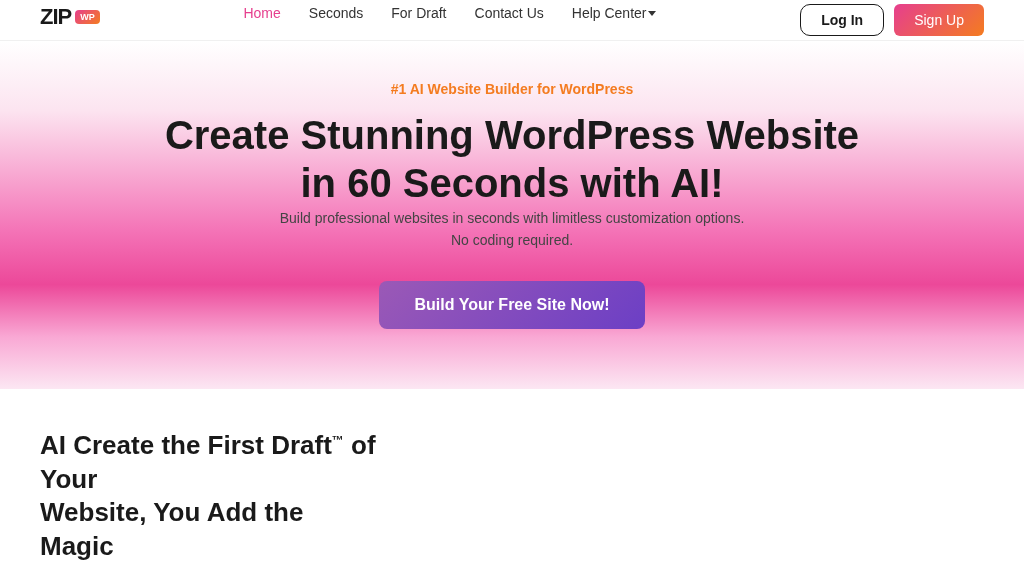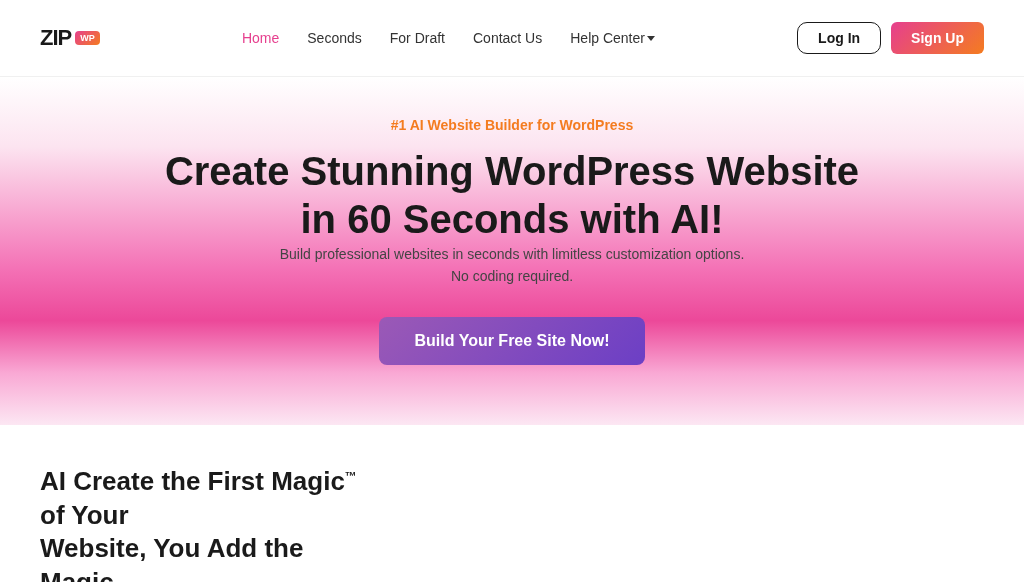--- a/index.html
+++ b/index.html
@@ -1,23 +1,23 @@
 <!DOCTYPE html>
 <html><head>
   <meta charset="utf-8">
   <style>
     * { margin: 0; padding: 0; box-sizing: border-box; }
     body { font-family: -apple-system, BlinkMacSystemFont, 'Segoe UI', sans-serif; background: #fff; width: 1024px; min-height: 582px; overflow-x: hidden; }
 
     
     .navbar {
       display: flex;
-      align-items: center;
+      align-items: flex-start;
       justify-content: space-between;
-      padding: 22px 40px;
+      padding: 4px 40px;
       background: #fff;
       border-bottom: 1px solid #f0f0f0;
     }
     .logo {
       display: flex;
       align-items: center;
       gap: 4px;
     }
     .logo-zip {
       font-size: 22px;
@@ -70,21 +70,21 @@
       font-weight: 600;
       cursor: pointer;
     }
     .btn-signup {
       background: linear-gradient(135deg, #e63f8e, #f47c20);
       color: #fff;
       border: none;
       padding: 8px 20px;
       border-radius: 6px;
       font-size: 14px;
-      font-weight: 700;
+      font-weight: 400;
       cursor: pointer;
     }
 
     
     .hero {
       background: linear-gradient(180deg, #ffffff 0%, #fce4f0 20%, #f472b6 55%, #ec4899 70%, #f9a8d4 85%, #fce7f3 100%);
       padding: 40px 20px 60px;
       text-align: center;
       position: relative;
     }
@@ -182,17 +182,17 @@
   </h1>
   <p class="hero-subtitle">
     <span>Build professional websites in seconds with limitless customization options.</span><br>
     <span>No coding required.</span>
   </p>
   <button class="btn-cta-hero">Build Your Free Site Now!</button>
 </section>
 
 <section class="features">
   <h2 class="features-title">
-    <span>AI Create the First Magic</span><sup>™</sup><span> of Your</span><br>
+    <span>AI Create the First Draft</span><sup>™</sup><span> of Your</span><br>
     <span>Website, You Add the Magic</span>
   </h2>
 
 </section>
 
 </body></html>

